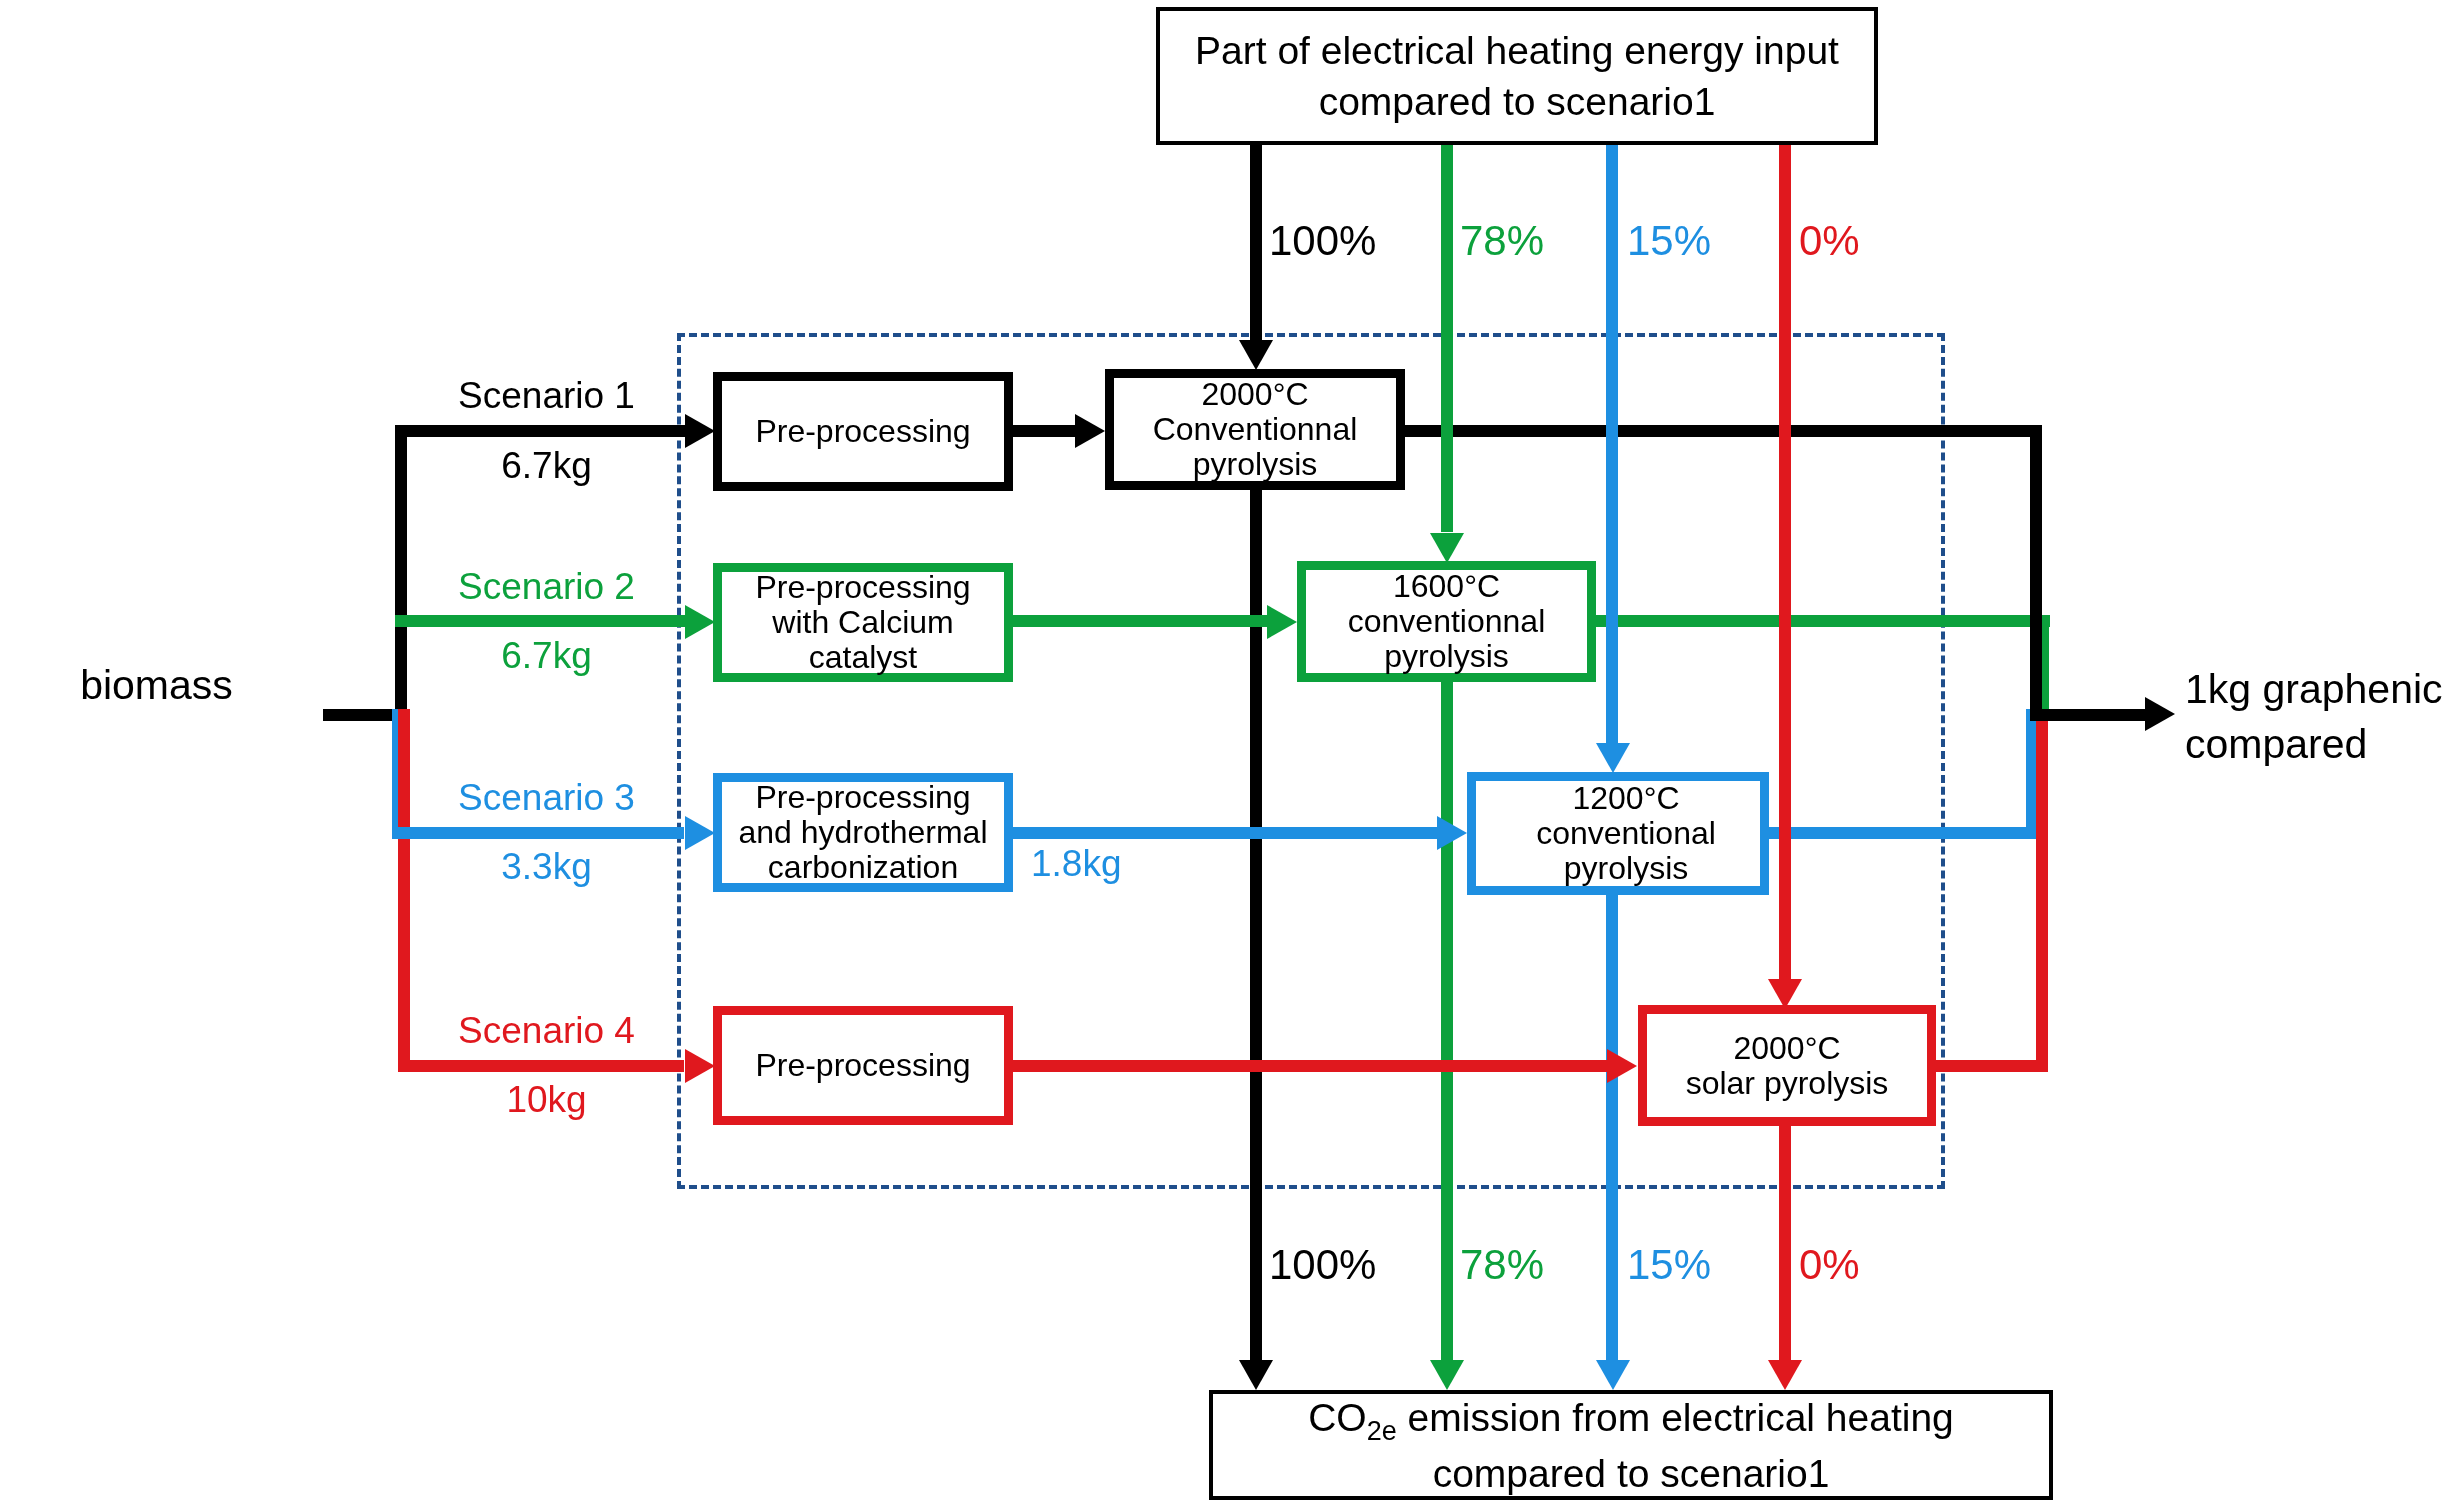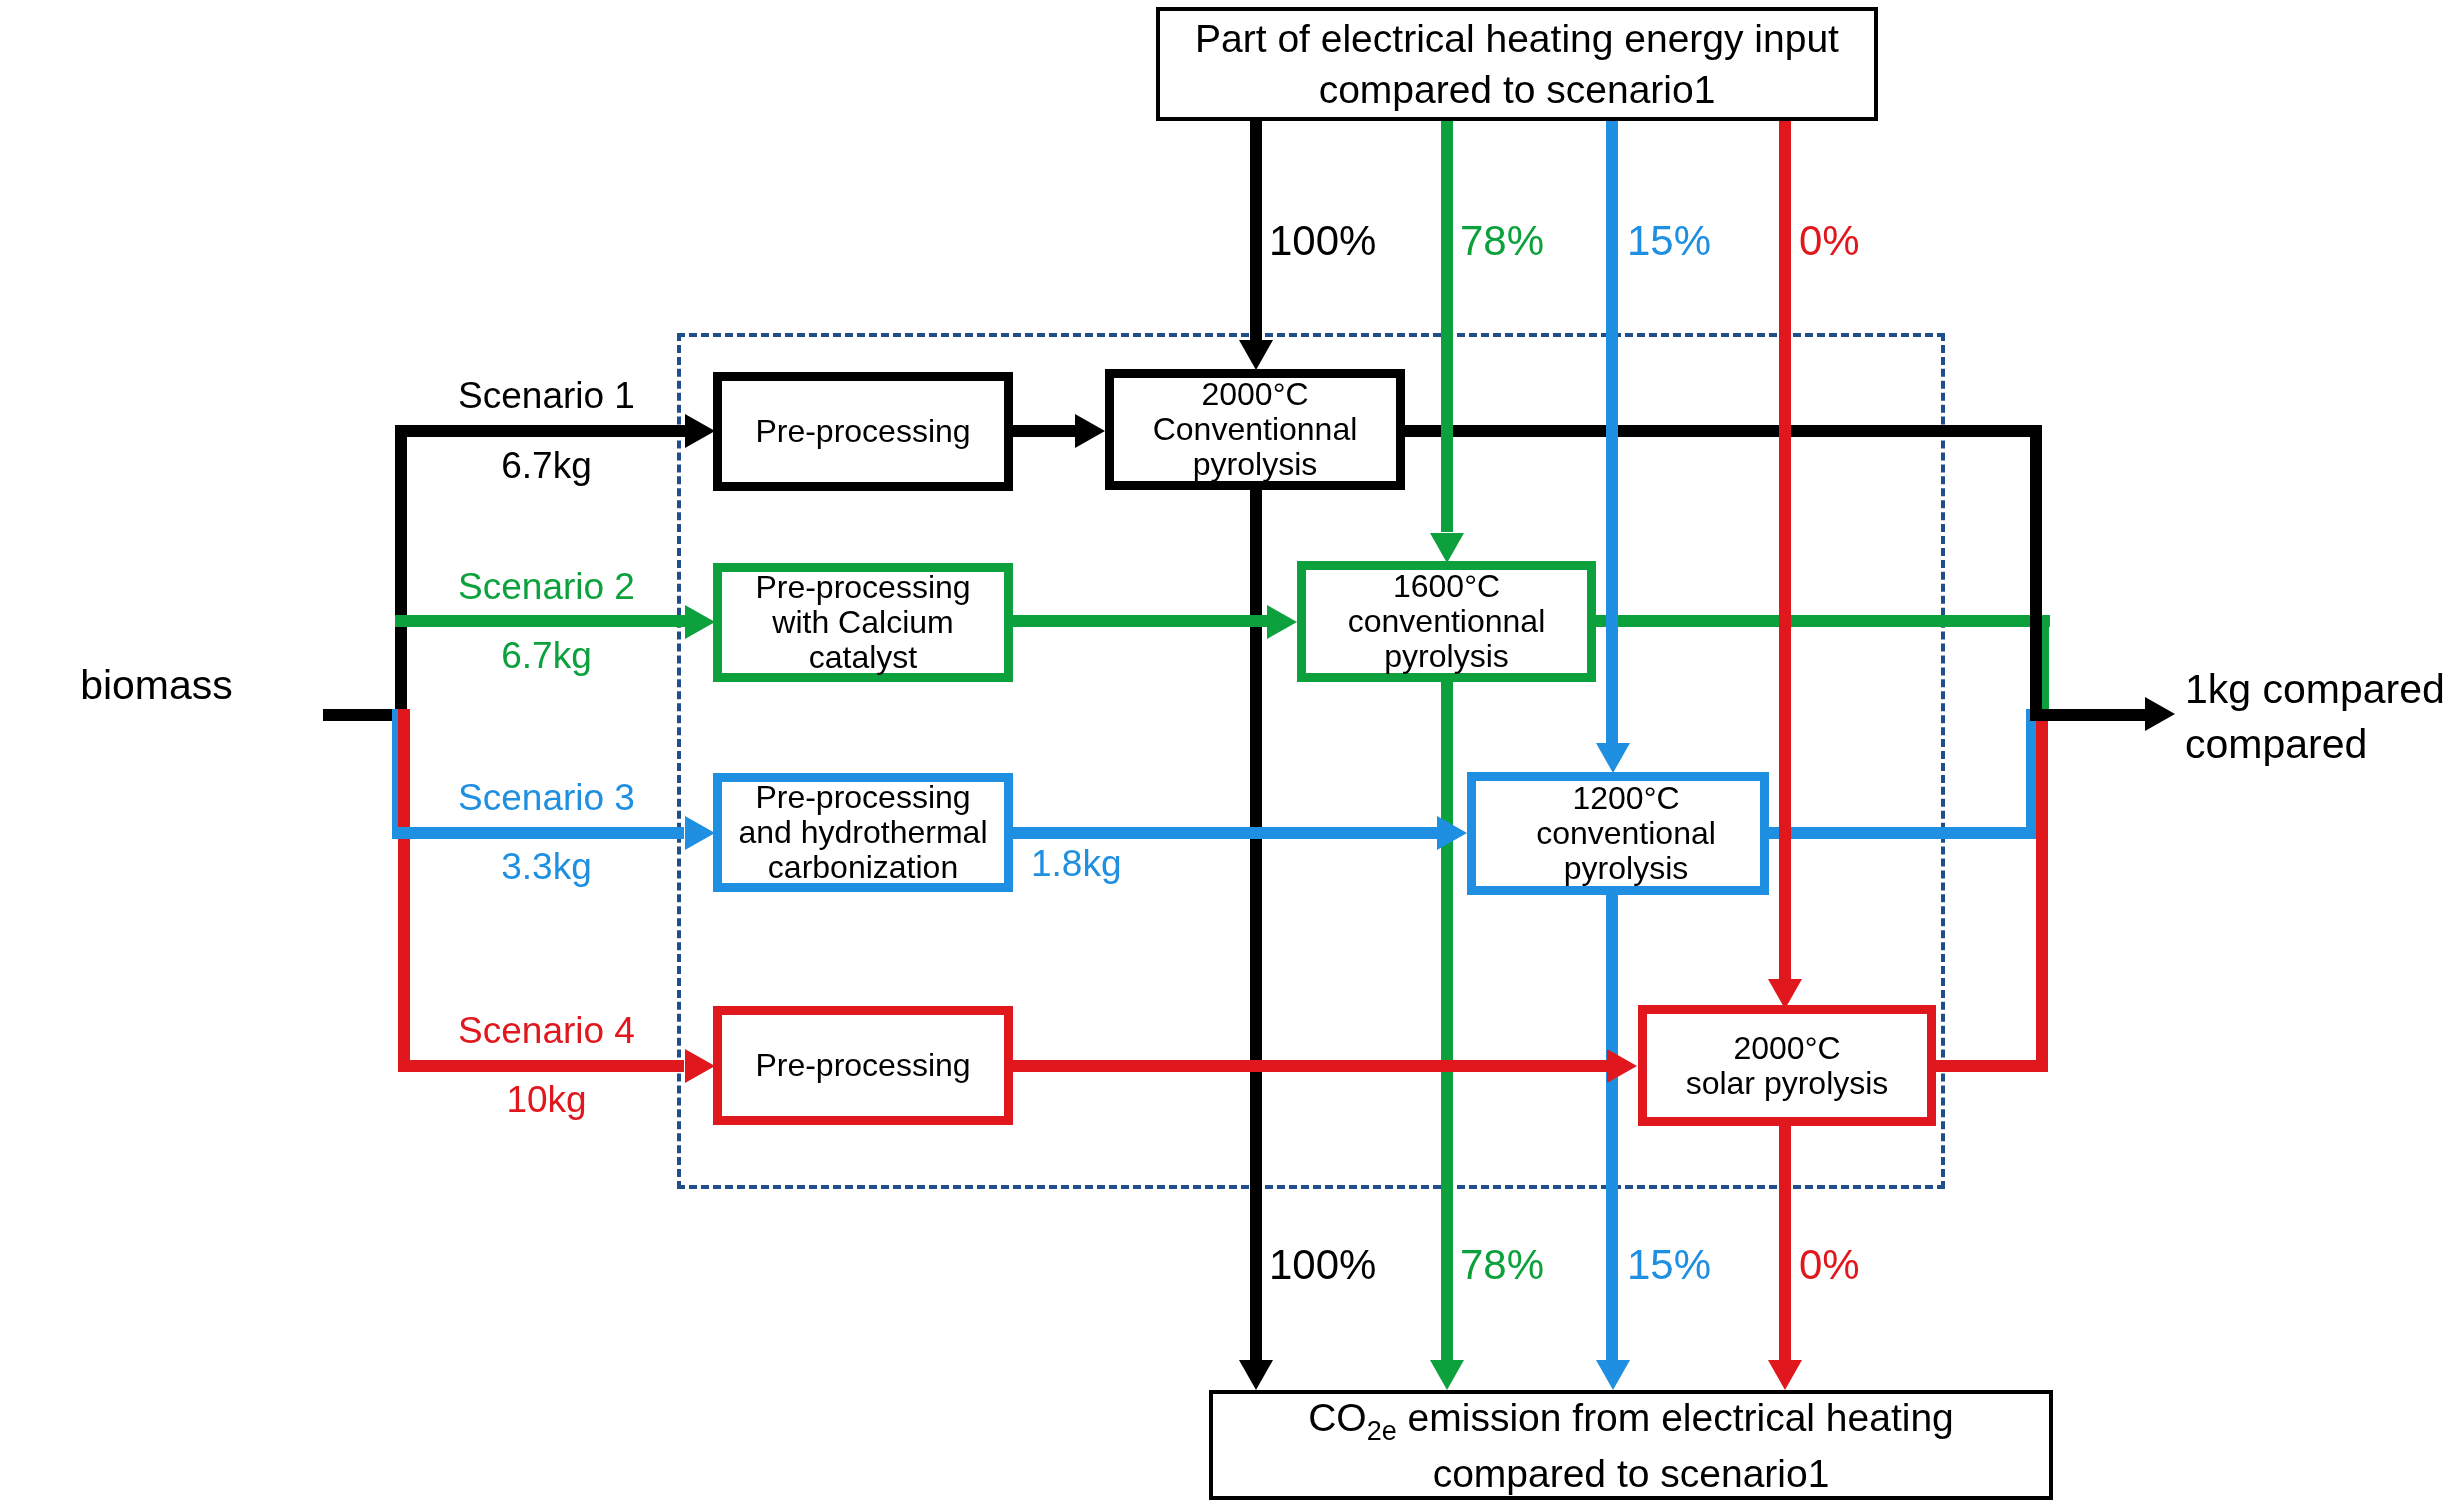--- a/index.html
+++ b/index.html
@@ -87,21 +87,21 @@
   <div class="ln fill-red" style="left:1935px;top:1060px;width:112px;height:11.6px;"></div>
 
   <div class="ln fill-green" style="left:2038px;top:615px;width:10.7px;height:105px;"></div>
   <div class="ln fill-blue" style="left:2026px;top:709px;width:10.7px;height:130px;"></div>
   <div class="ln fill-black" style="left:2030px;top:425px;width:11.6px;height:295px;"></div>
   <div class="ln fill-red" style="left:2036px;top:709px;width:11.6px;height:363px;"></div>
 
   <div class="ln fill-black" style="left:2030px;top:709px;width:115px;height:11.6px;"></div>
   <div class="ah ah-r-black" style="left:2145px;top:697px;"></div>
   <div class="sidelabel" style="left:2185px;top:662px;width:265px;text-align:left;">
-    <div>1kg compared</div>
+    <div>1kg graphenic</div>
     <div>compared</div>
   </div>
 
   <div class="ln fill-black" style="left:1250px;top:118px;width:11.6px;height:222px;"></div>
   <div class="ah ah-d-black" style="left:1239px;top:340px;"></div>
 
   <div class="ln fill-green" style="left:1441px;top:118px;width:11.6px;height:414px;"></div>
   <div class="ah ah-d-green" style="left:1430px;top:533px;"></div>
 
   <div class="ln fill-blue" style="left:1606px;top:118px;width:11.6px;height:625px;"></div>
@@ -178,21 +178,21 @@
   <div class="pbox bd-blue" style="left:1467px;top:772px;width:302px;height:123px;padding-left:16px;">
     <span>1200°C</span>
     <span>conventional</span>
     <span>pyrolysis</span>
   </div>
   <div class="pbox bd-red" style="left:1638px;top:1005px;width:298px;height:121px;">
     <span>2000°C</span>
     <span>solar pyrolysis</span>
   </div>
 
-  <div class="lblbox" style="left:1156px;top:7.1px;width:722px;height:114px;">
+  <div class="lblbox" style="left:1156px;top:7.1px;width:722px;height:138px;">
     <div>Part of electrical heating energy input</div>
     <div>compared to scenario1</div>
   </div>
 
   <div class="lblbox" style="left:1209px;top:1390px;width:844px;height:110px;">
     <div>
       <span>CO</span><span class="sub">2e</span><span> emission from electrical heating</span>
     </div>
     <div>compared to scenario1</div>
   </div>

